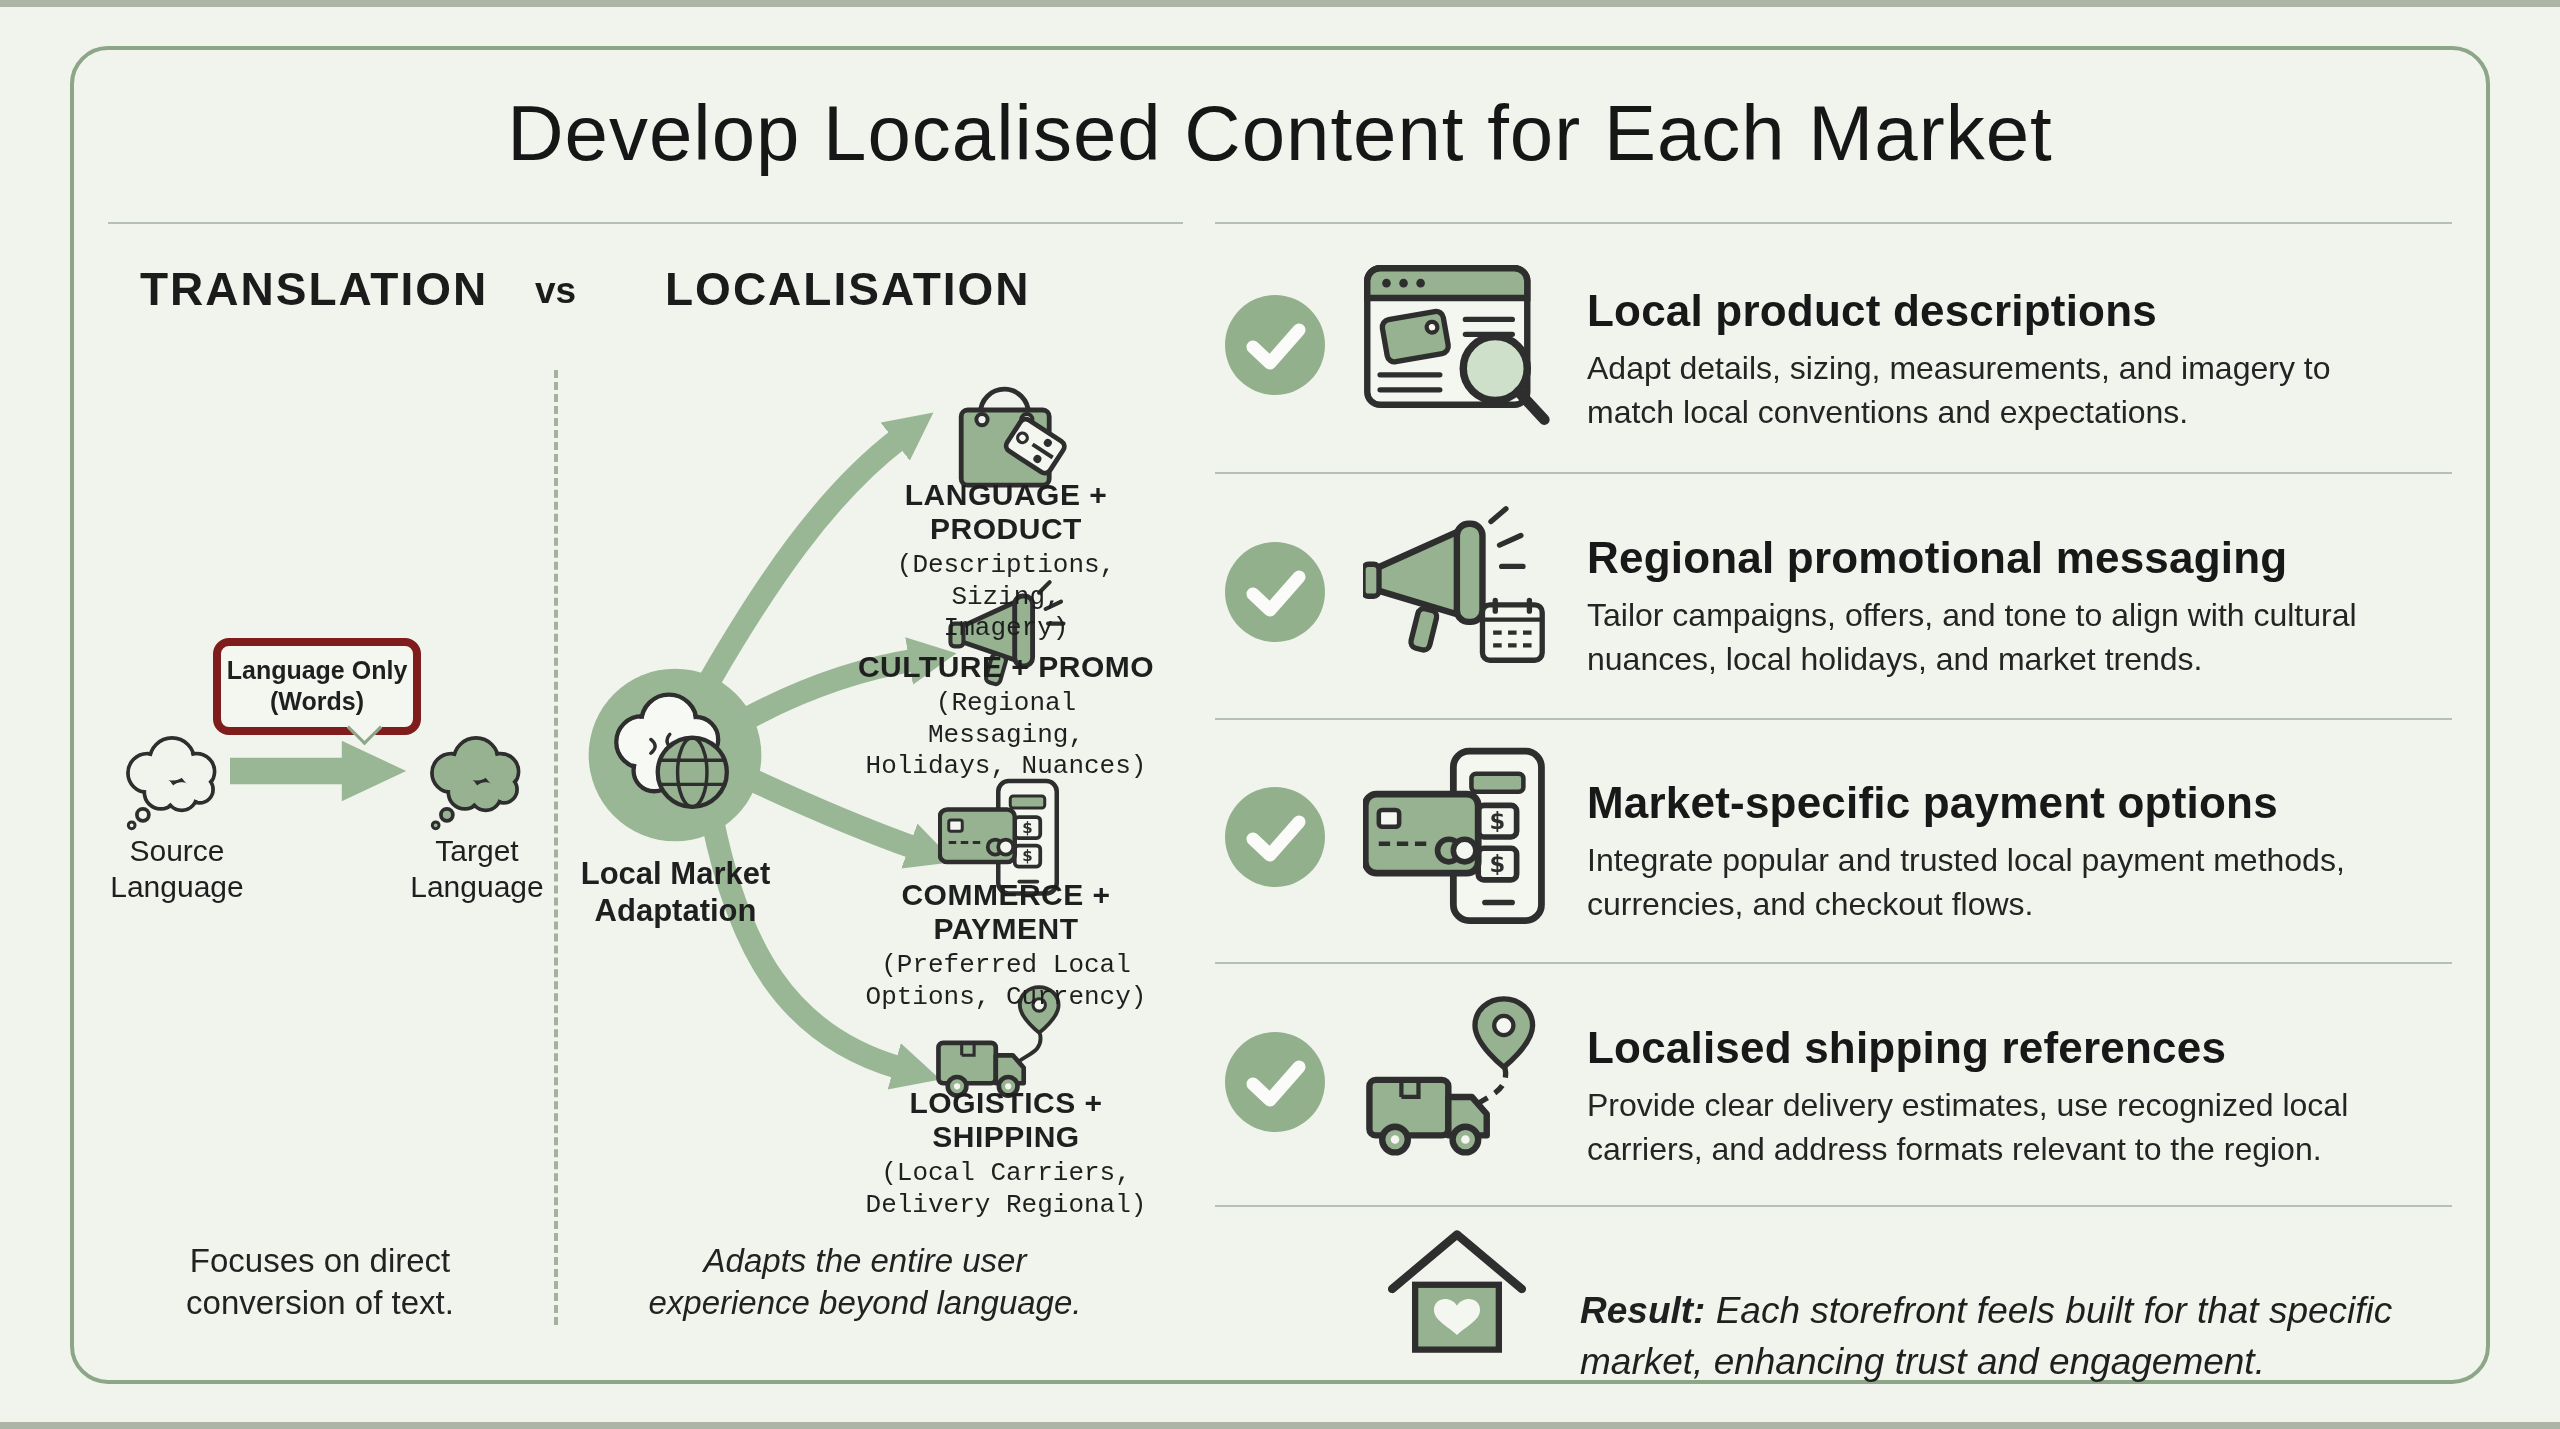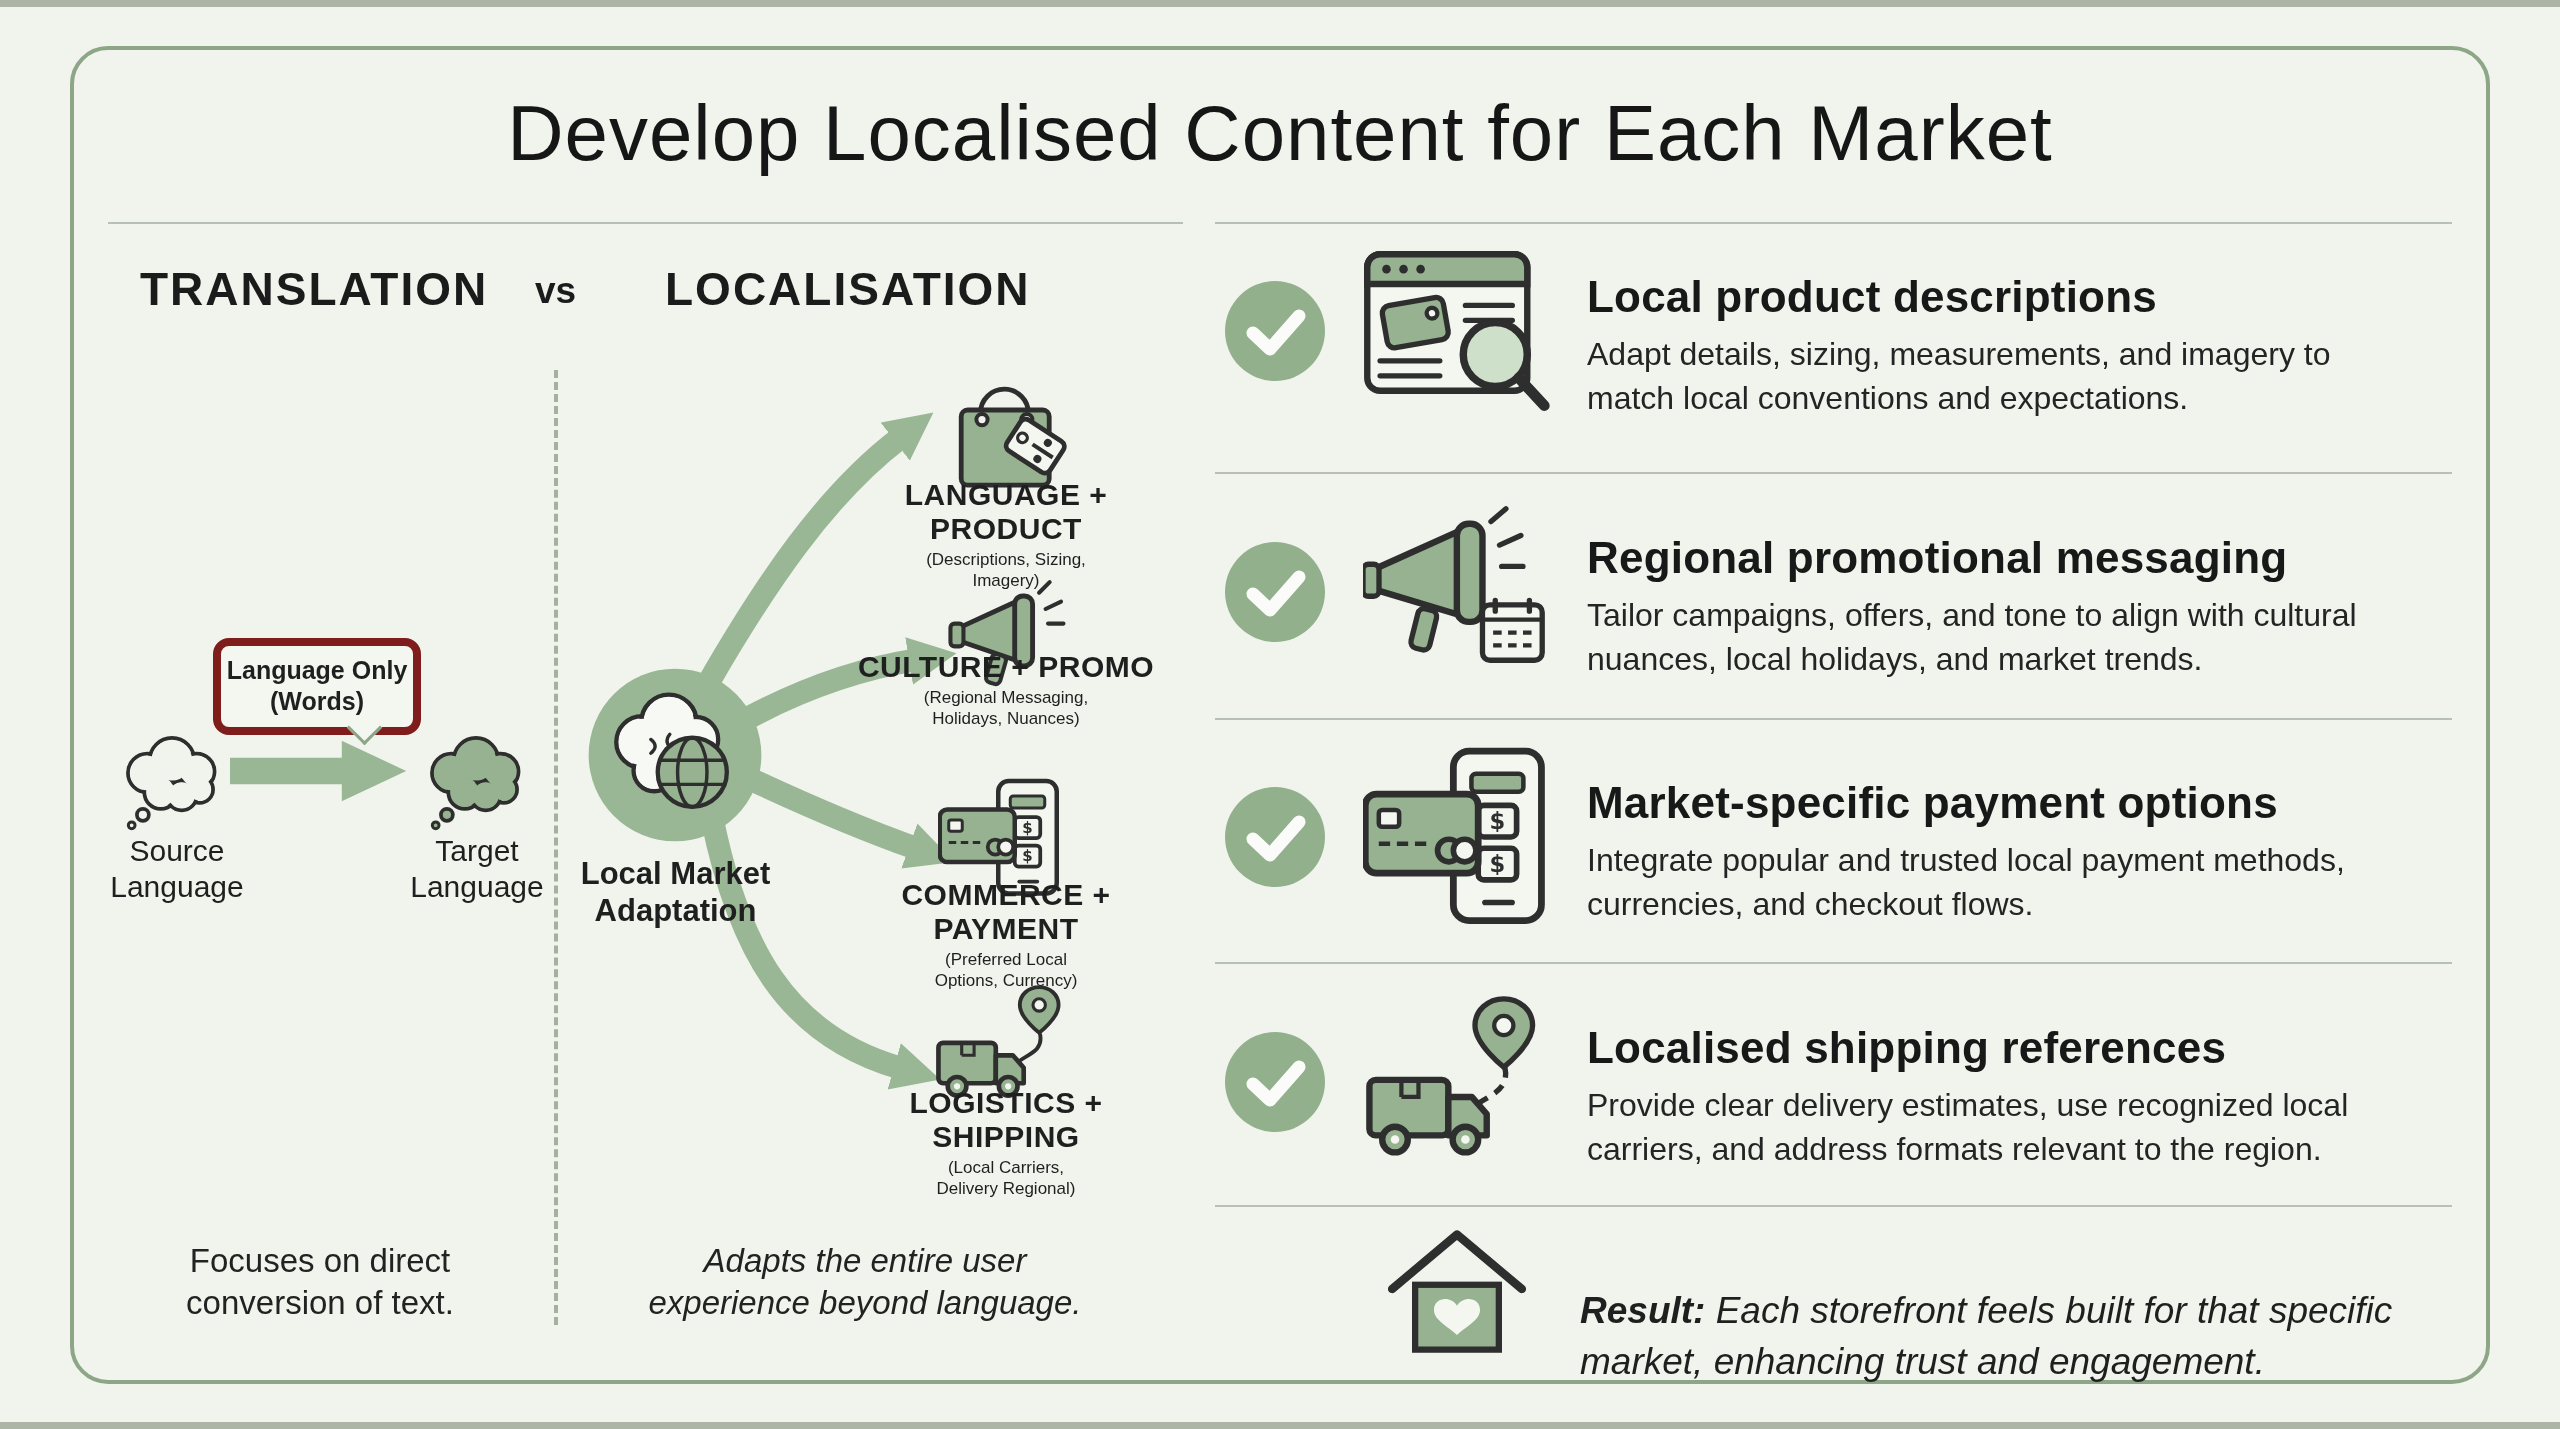--- a/index.html
+++ b/index.html
@@ -61,24 +61,24 @@
   .hub-svg{position:absolute;left:580px;top:660px;width:190px;height:190px;}
   .hub-label{position:absolute;left:558px;top:856px;width:235px;text-align:center;font-size:31px;font-weight:700;line-height:1.18;}
   .branch-icon{position:absolute;}
   .bi-1{left:942px;top:370px;width:128px;height:120px;}
   .bi-2{left:948px;top:578px;width:122px;height:114px;}
   .bi-3{left:938px;top:778px;width:128px;height:120px;}
   .bi-4{left:932px;top:984px;width:140px;height:124px;}
   .branch-text{position:absolute;left:856px;width:300px;text-align:center;}
   .bt-1{top:478px;} .bt-2{top:650px;} .bt-3{top:878px;} .bt-4{top:1086px;}
   .branch-title{font-size:30px;font-weight:700;letter-spacing:.5px;}
-  .branch-sub{font-size:17px;line-height:1.22;margin-top:4px;}
+  .branch-sub{font-size:26px;line-height:1.22;margin-top:4px;font-family:Liberation Mono, monospace;}
   
   .brow{position:absolute;left:1215px;width:1245px;height:220px;}
-  .br-1{top:224px;} .br-2{top:485px;} .br-3{top:730px;} .br-4{top:975px;}
+  .br-1{top:238px;} .br-2{top:485px;} .br-3{top:730px;} .br-4{top:975px;}
   .check-svg{position:absolute;left:8px;top:55px;width:104px;height:104px;}
   .ricon{position:absolute;left:148px;top:14px;width:192px;height:186px;}
   .rtext{position:absolute;left:372px;top:48px;width:880px;}
   .rheading{font-size:44px;font-weight:700;letter-spacing:.2px;color:#181818;line-height:1.12;}
   .rbody{font-size:32px;line-height:1.36;margin-top:12px;color:#242424;}
   .result-row{position:absolute;left:1215px;top:1216px;width:1245px;height:150px;font-style:italic;}
   .result-icon{position:absolute;left:168px;top:6px;width:148px;height:136px;}
   .result-text{position:absolute;left:365px;top:18px;width:880px;font-size:37px;line-height:1.38;}
   .result-label{font-weight:700;}
   svg text{font-family:"DejaVu Sans","Liberation Sans",sans-serif;}

